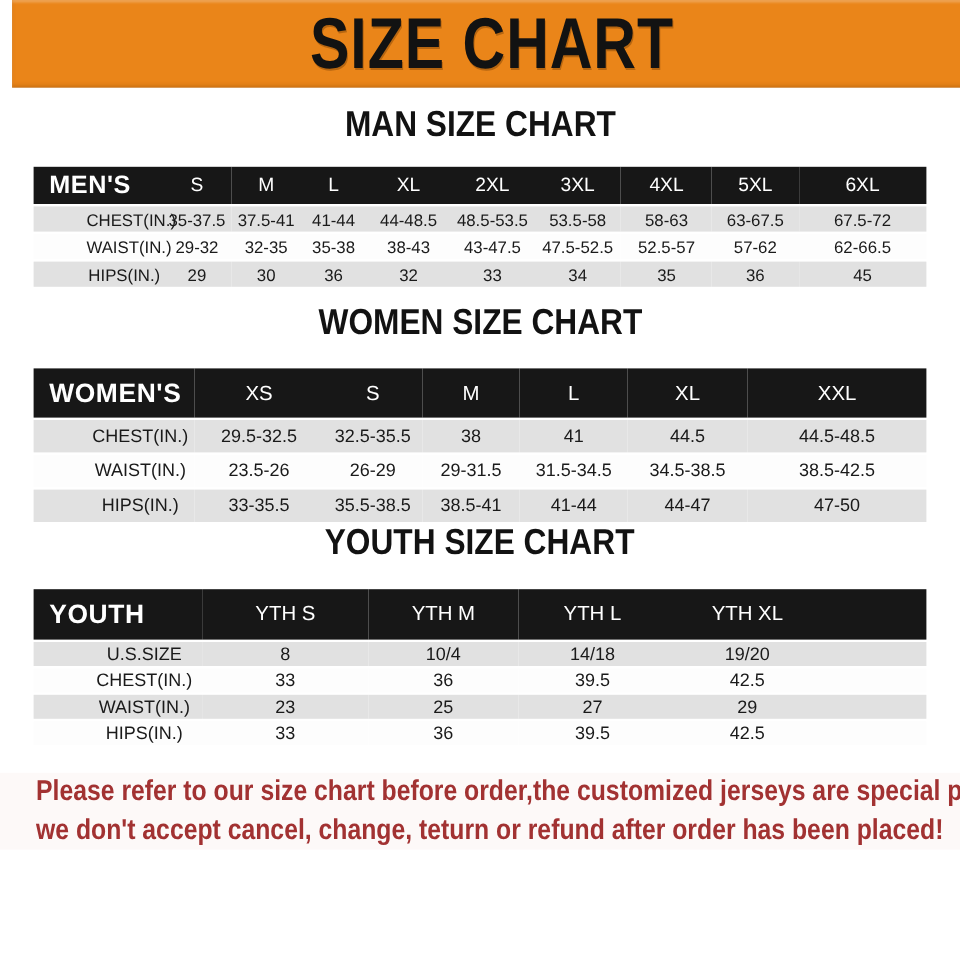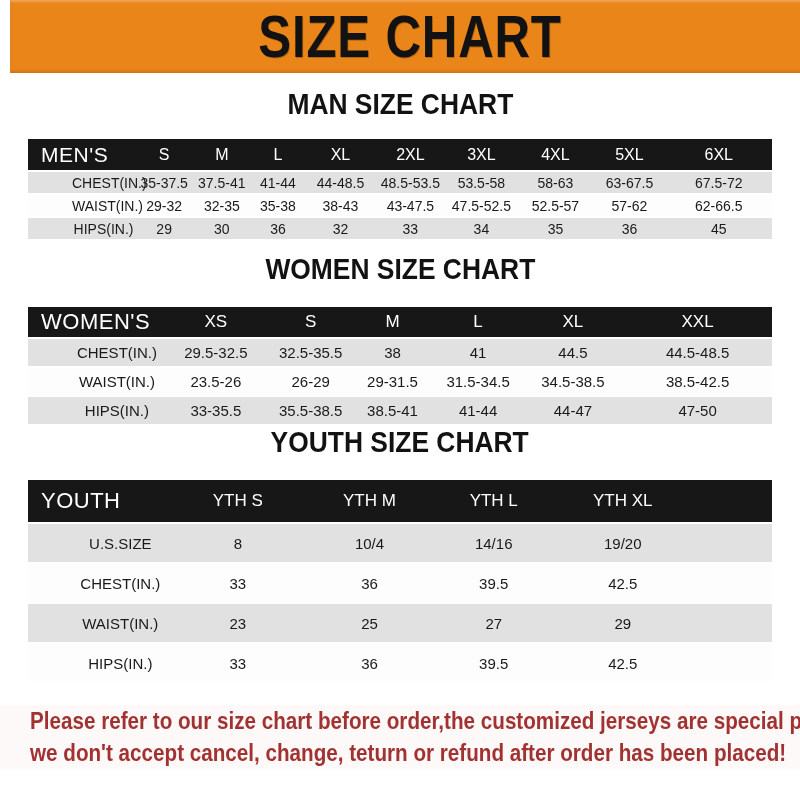--- a/index.html
+++ b/index.html
@@ -62,42 +62,42 @@
 
   .head-row th {
     background: #171717;
     color: #ffffff;
     font-weight: normal;
     font-size: 16px;
     text-align: center;
     padding: 0;
   }
   #men-table   .head-row th { height: 31px; }
-  #women-table .head-row th { height: 30px; font-size: 17px; }
+  #women-table .head-row th { height: 41px; font-size: 17px; }
   #youth-table .head-row th { height: 42px; font-size: 17px; }
 
   .head-row th.tbl-label {
     text-align: left;
     padding-left: 13px;
-    font-weight: normal;
+    font-weight: bold;
     font-size: 21px;
     letter-spacing: 0.5px;
   }
   #women-table .head-row th.tbl-label,
   #youth-table .head-row th.tbl-label { font-size: 22px; }
 
   td {
     text-align: center;
     font-size: 14px;
     color: #1a1a1a;
     padding: 0;
   }
   #men-table td   { height: 21px; font-size: 14px; }
   #women-table td { height: 27px; font-size: 15px; }
-  #youth-table td { height: 38px; font-size: 15px; }
+  #youth-table td { height: 20px; font-size: 15px; }
 
   tr.row-gray td  { background: #E1E1E1; }
   tr.row-white td { background: #FDFDFD; }
   td.row-label { font-size: 14px; padding-left: 44px; }
   #women-table td.row-label, #youth-table td.row-label { font-size: 15px; }
 
   
   .footer-note {
     margin-top: 21px;
     padding-left: 30px;
@@ -269,21 +269,21 @@
       <th>YTH L</th>
       <th>YTH XL</th>
       <th></th>
     </tr>
   </thead>
   <tbody>
     <tr class="row-gray">
       <td class="row-label">U.S.SIZE</td>
       <td>8</td>
       <td>10/4</td>
-      <td>14/16</td>
+      <td>14/18</td>
       <td>19/20</td>
       <td></td>
     </tr>
     <tr class="row-white">
       <td class="row-label">CHEST(IN.)</td>
       <td>33</td>
       <td>36</td>
       <td>39.5</td>
       <td>42.5</td>
       <td></td>

